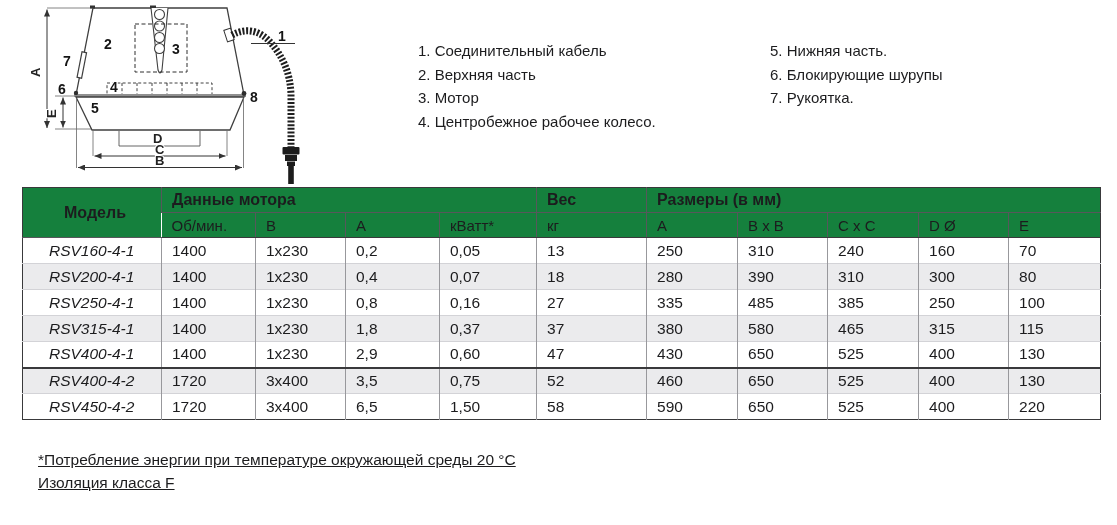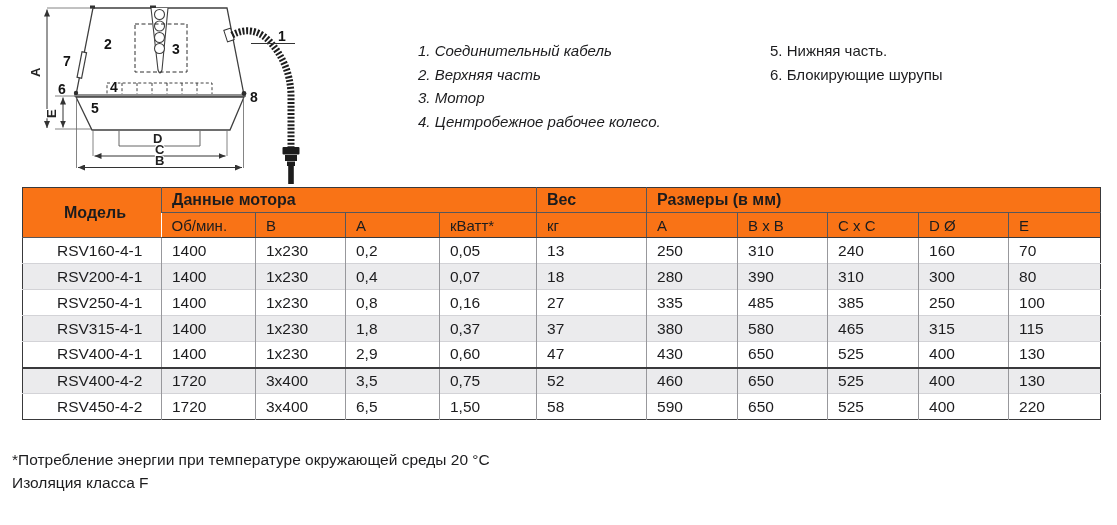--- a/index.html
+++ b/index.html
@@ -4,48 +4,48 @@
 <style>
   html,body { margin:0; padding:0; }
   body {
     width:1117px; height:525px; position:relative;
     background:#ffffff; color:#1c1c1e;
     font-family:"Liberation Sans", sans-serif;
     overflow:hidden;
   }
   .diagram-wrap { position:absolute; left:15px; top:0; width:300px; height:190px; }
   .legend { position:absolute; top:39px; }
-  .legend.col1 { left:418px;font-style:italic; }
+  .legend.col1 { left:418px; }
   .legend.col2 { left:770px; }
   .legend-item { font-size:15px; line-height:23.5px; white-space:nowrap; }
 
   table.spec {
     position:absolute; left:22px; top:187px; width:1078px;
     border-collapse:collapse; table-layout:fixed;
     border:1.6px solid #39393b;
     font-size:15.5px;
   }
   .spec th, .spec td {
     padding:0 4px 0 10px; white-space:nowrap; overflow:hidden;
     text-align:left; font-weight:normal;
   }
-  .spec thead { background:#f97316; }
+  .spec thead { background:#15803d; }
   .spec thead tr { height:25px; }
   .spec tbody tr { height:26px; }
   .spec thead th { border-left:1px solid #57575b; border-bottom:1px solid #57575b; font-size:15px; }
   .spec thead tr.sub th { border-bottom:1.6px solid #39393b; }
   .spec thead th.group { text-align:left; font-weight:bold; font-size:16px; }
   .spec thead th.model-head { text-align:center; font-weight:bold; font-size:16px; }
   .spec td { border-left:1px solid #98989c; border-top:1px solid #d3d3d7; }
   .spec td:first-child, .spec th:first-child { border-left:none; }
   .spec tbody tr:nth-child(even) { background:#ebebed; }
   .spec tbody tr.thick-top td { border-top:2.2px solid #39393b;margin-left:34px; }
-  .spec td.model-col { padding-left:34px; }
-
-  .footnotes { position:absolute; left:12px; top:448px; }
+  .spec td.model-col { padding-left:26px;font-style:italic; }
+
+  .footnotes { position:absolute; left:38px; top:448px;text-decoration:underline; }
   .footnote { font-size:15.5px; line-height:23px; white-space:nowrap; }
 
   svg text.part-num {
     font-family:"Liberation Sans", sans-serif; font-size:14px; font-weight:bold; fill:#141414;
     paint-order:stroke; stroke:#ffffff; stroke-width:2.5px;
   }
   svg text.dim-letter {
     font-family:"Liberation Sans", sans-serif; font-size:13px; font-weight:600; fill:#222;
     paint-order:stroke; stroke:#ffffff; stroke-width:2px;
   }
@@ -139,20 +139,21 @@
 
 <div class="legend col1">
   <div class="legend-item">1. Соединительный кабель</div>
   <div class="legend-item">2. Верхняя часть</div>
   <div class="legend-item">3. Мотор</div>
   <div class="legend-item">4. Центробежное рабочее колесо.</div>
 </div>
 <div class="legend col2">
   <div class="legend-item">5. Нижняя часть.</div>
   <div class="legend-item">6. Блокирующие шурупы</div>
+  <div class="legend-item">7. Рукоятка.</div>
 </div>
 
 <table class="spec">
   <colgroup>
     <col style="width:139px">
       <col style="width:94px">
       <col style="width:90px">
       <col style="width:94px">
       <col style="width:97px">
     <col style="width:110px">

